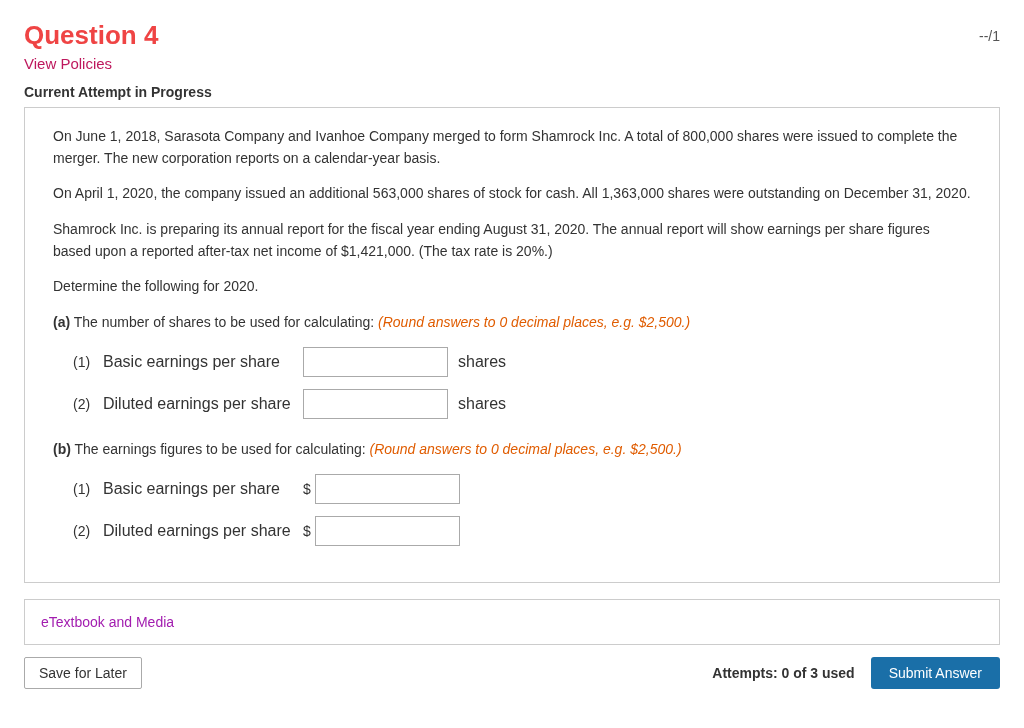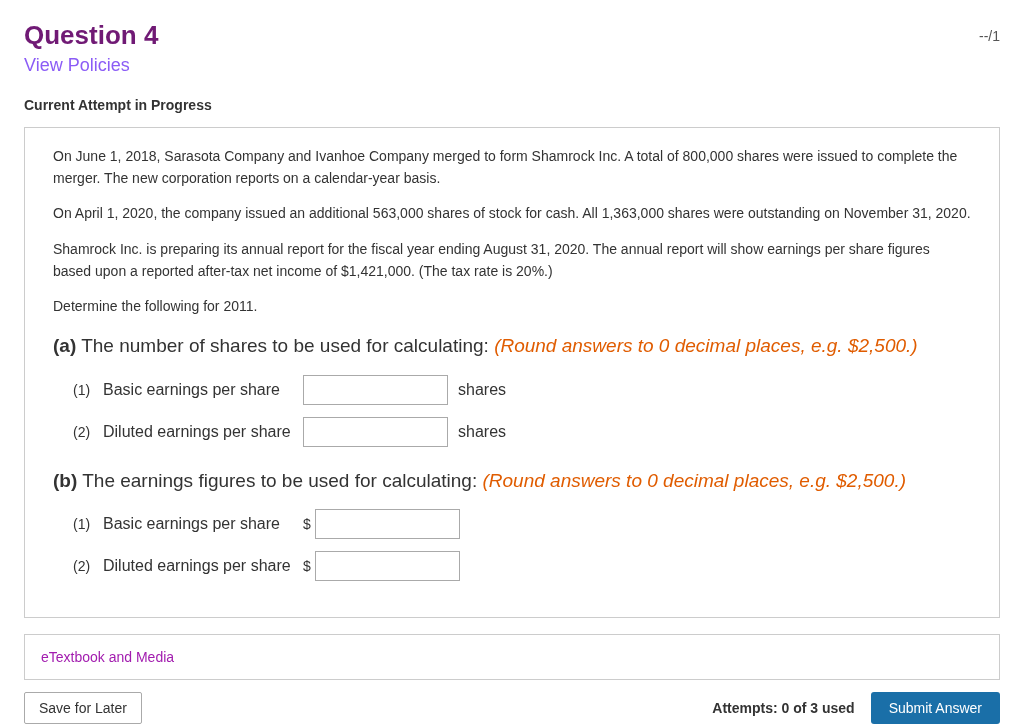--- a/index.html
+++ b/index.html
@@ -20,55 +20,55 @@
     }
     .header-row {
       display: flex;
       justify-content: space-between;
       align-items: flex-start;
       margin-bottom: 4px;
     }
     .question-title {
       font-size: 26px;
       font-weight: bold;
-      color: #701a75;
+      color: #ef4444;
     }
     .attempt-counter {
       font-size: 14px;
       color: #555;
       padding-top: 8px;
     }
     .view-policies {
-      color: #8b5cf6;
+      color: #be185d;
       text-decoration: none;
-      font-size: 18px;
+      font-size: 15px;
       display: block;
-      margin-bottom: 21px;
+      margin-bottom: 12px;
       cursor: pointer;
     }
     .current-attempt {
       font-weight: bold;
       font-size: 14px;
-      margin-bottom: 14px;
+      margin-bottom: 7px;
     }
     .question-body {
       border: 1px solid #ccc;
       padding: 18px 28px;
       margin-bottom: 16px;
     }
     .paragraph {
       margin-bottom: 14px;
       line-height: 1.55;
       font-size: 14px;
     }
     .paragraph:last-child {
       margin-bottom: 0;
     }
     .instruction-line {
-      font-size: 19px;
+      font-size: 14px;
       margin-bottom: 14px;
       line-height: 1.5;
     }
     .part-label {
       font-weight: bold;
     }
     .hint-text {
       color: #e05c00;
       font-style: italic;
     }
@@ -160,23 +160,23 @@
     <span class="attempt-counter">--/1</span>
   </div>
 
   <a class="view-policies" href="#">View Policies</a>
 
   <div class="current-attempt">Current Attempt in Progress</div>
 
   <div class="question-body">
 
     <p class="paragraph">On June 1, 2018, Sarasota Company and Ivanhoe Company merged to form Shamrock Inc. A total of 800,000 shares were issued to complete the merger. The new corporation reports on a calendar-year basis.</p>
-    <p class="paragraph">On April 1, 2020, the company issued an additional 563,000 shares of stock for cash. All 1,363,000 shares were outstanding on November 31, 2020.</p>
+    <p class="paragraph">On April 1, 2020, the company issued an additional 563,000 shares of stock for cash. All 1,363,000 shares were outstanding on December 31, 2020.</p>
     <p class="paragraph">Shamrock Inc. is preparing its annual report for the fiscal year ending August 31, 2020. The annual report will show earnings per share figures based upon a reported after-tax net income of $1,421,000. (The tax rate is 20%.)</p>
-    <p class="paragraph">Determine the following for 2011.</p>
+    <p class="paragraph">Determine the following for 2020.</p>
 
     <div class="part-section">
       <div class="instruction-line">
         <span class="part-label">(a)</span>
         <span> The number of shares to be used for calculating: </span>
         <span class="hint-text">(Round answers to 0 decimal places, e.g. $2,500.)</span>
       </div>
 
       <div class="input-row">
         <span class="row-number">(1)</span>

